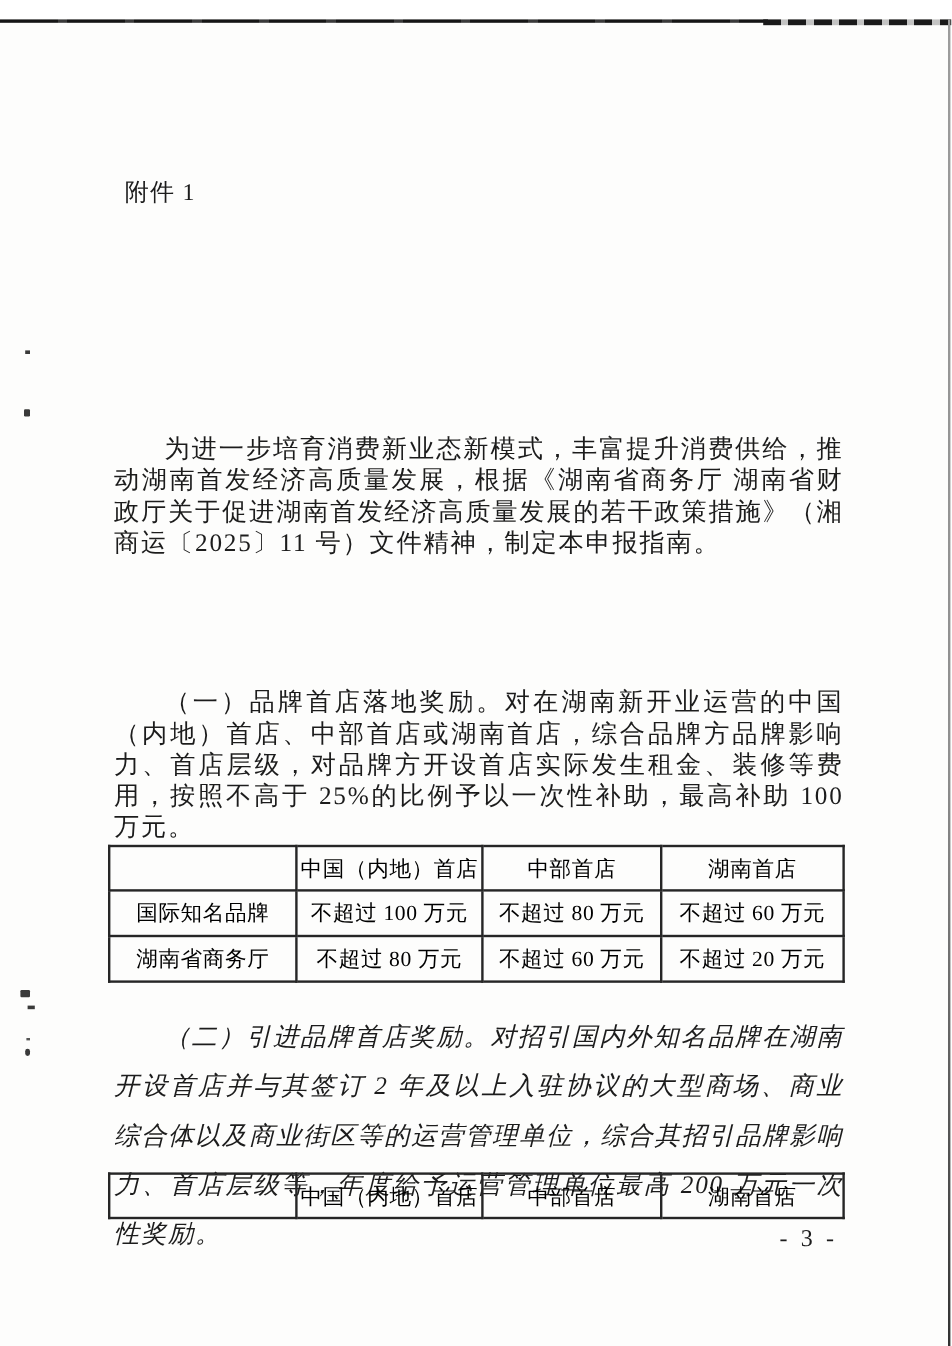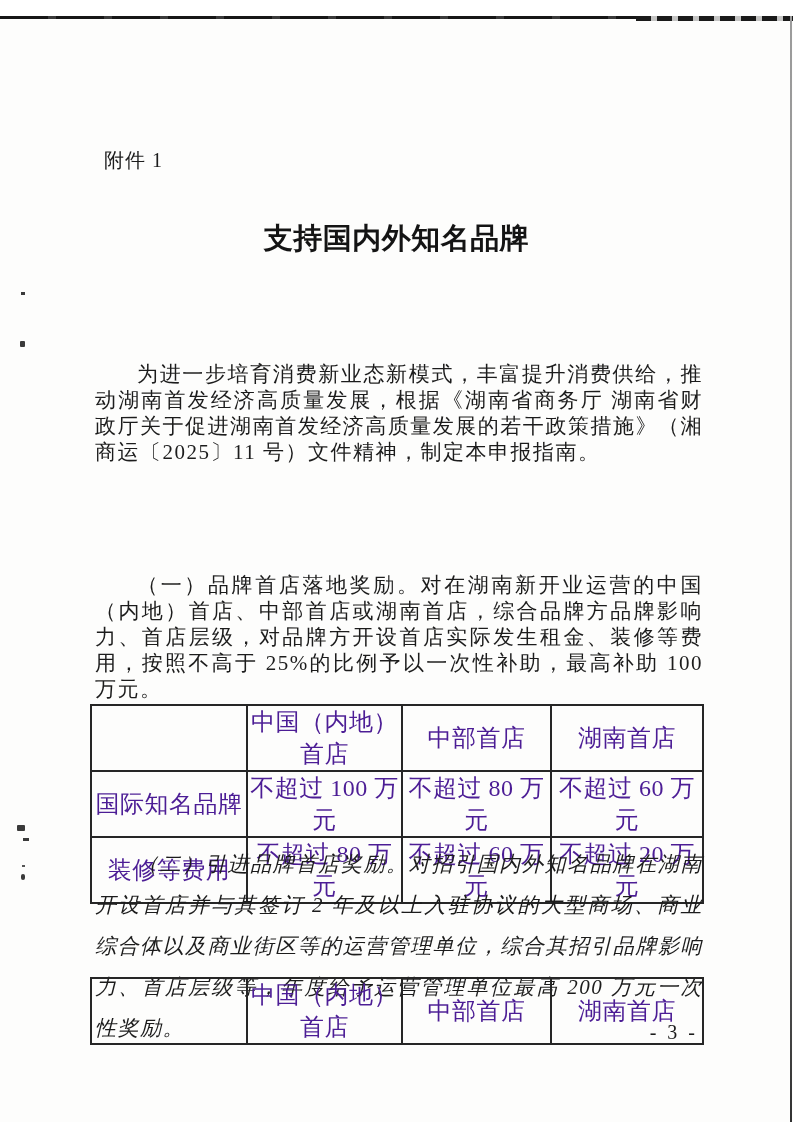--- a/index.html
+++ b/index.html
@@ -50,21 +50,21 @@
     position: absolute; left: 95px; top: 494px; width: 608px;
     font-size: 21.5px; line-height: 42px; font-weight: bold; letter-spacing: 1px;
     text-indent: 2em; color: #141414;
   }
   .para-item1 { top: 535px; }
   .para-item2 { top: 807px; line-height: 41px; font-style: italic; }
 
   table.rtable {
     position: absolute; left: 90px;
     border-collapse: collapse; table-layout: fixed;
-    font-size: 24px; color: #4c1d95; letter-spacing: 0.5px;
+    font-size: 18px; color: #000000; letter-spacing: 0.5px;
   }
   table.rtable th, table.rtable td {
     border: 2px solid #262626;
     text-align: center; vertical-align: middle;
     font-weight: normal; padding: 0; overflow: hidden;
   }
   #table1 { top: 688px; }
   #table2 { top: 961px; }
   #table1 th, #table2 th { height: 35px; }
   #table1 td { height: 36px; }
@@ -88,21 +88,20 @@
   <div class="speck s1"></div>
   <div class="speck s2"></div>
   <div class="speck s3"></div>
   <div class="speck s4"></div>
   <div class="speck s5"></div>
   <div class="speck s6"></div>
 
   <div class="attachment-label">附件 1</div>
 
   <div class="doc-title">
-    <div>支持国内外知名品牌</div>
   </div>
 
   <p class="para para-intro">为进一步培育消费新业态新模式，丰富提升消费供给，推动湖南首发经济高质量发展，根据《湖南省商务厅 湖南省财政厅关于促进湖南首发经济高质量发展的若干政策措施》（湘商运〔2025〕11 号）文件精神，制定本申报指南。</p>
 
 
   <p class="para para-item1">（一）品牌首店落地奖励。对在湖南新开业运营的中国（内地）首店、中部首店或湖南首店，综合品牌方品牌影响力、首店层级，对品牌方开设首店实际发生租金、装修等费用，按照不高于 25%的比例予以一次性补助，最高补助 100 万元。</p>
 
   <table class="rtable" id="table1">
     <colgroup>
         <col class="c1">
@@ -117,21 +116,21 @@
         <th>中部首店</th>
         <th>湖南首店</th>
       </tr>
       <tr>
         <td>国际知名品牌</td>
         <td>不超过 100 万元</td>
         <td>不超过 80 万元</td>
         <td>不超过 60 万元</td>
       </tr>
       <tr>
-        <td>装修等费用</td>
+        <td>湖南省商务厅</td>
         <td>不超过 80 万元</td>
         <td>不超过 60 万元</td>
         <td>不超过 20 万元</td>
       </tr>
     </tbody>
   </table>
 
   <p class="para para-item2">（二）引进品牌首店奖励。对招引国内外知名品牌在湖南开设首店并与其签订 2 年及以上入驻协议的大型商场、商业综合体以及商业街区等的运营管理单位，综合其招引品牌影响力、首店层级等，年度给予运营管理单位最高 200 万元一次性奖励。</p>
 
   <table class="rtable" id="table2">

